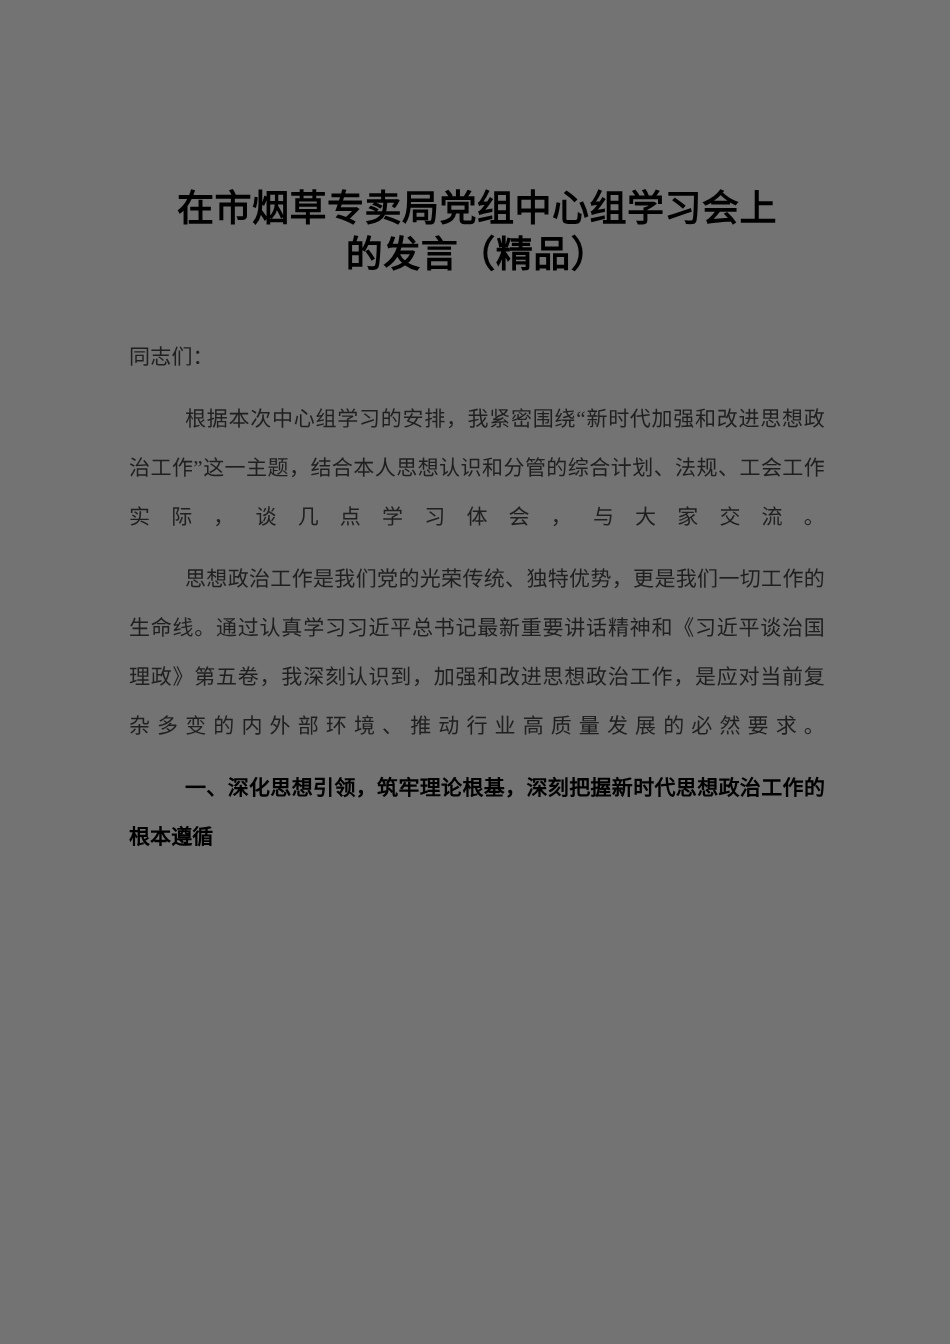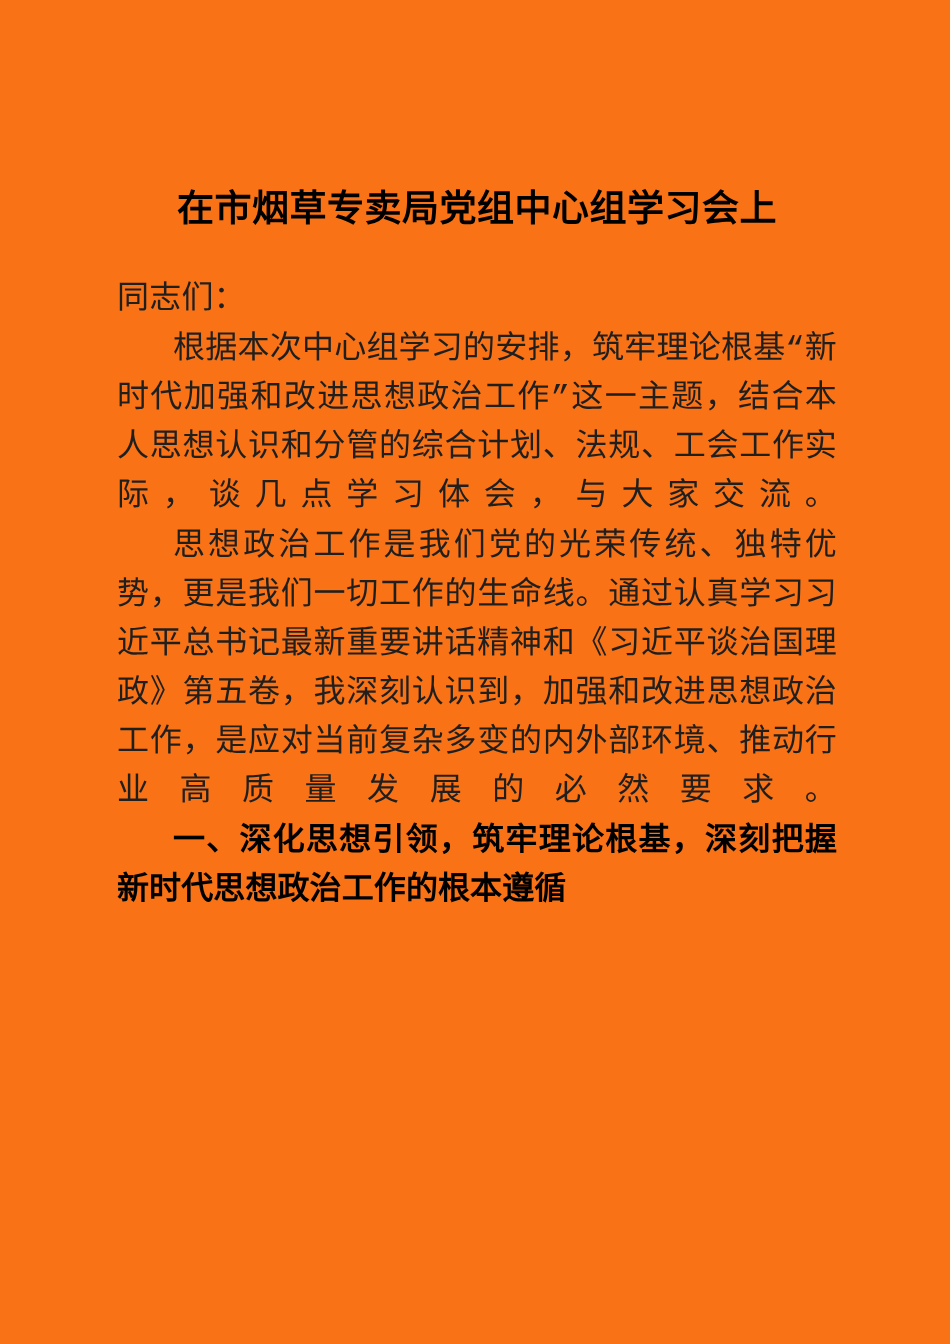--- a/index.html
+++ b/index.html
@@ -14,21 +14,21 @@
     overflow: hidden;
     font-family: "Liberation Serif", "DejaVu Serif", serif;
     color: #1a1a1a;
     -webkit-font-smoothing: antialiased;
   }
 
   .page {
     position: relative;
     width: 950px;
     height: 1344px;
-    background: #f97316;
+    background: #737373;
     box-sizing: border-box;
   }
 
   .content {
     position: absolute;
     left: 116px;
     top: 0;
     width: 722px;
   }
 
@@ -50,23 +50,23 @@
   }
 
   
   .body-block {
     margin: 0;
     padding: 0;
   }
   .spacer-after-title { height: 42px; }
 
   p.para {
-    margin: 1px;
-    font-family: Liberation Mono, monospace;
-    font-size: 32px;
+    margin: 13px;
+    font-family: Liberation Serif, serif;
+    font-size: 21px;
     line-height: 49px;
     text-align: justify;
     text-justify: inter-character;
     text-align-last: left;
     color: #1f1f1f;
     letter-spacing: 0.2px;
     word-break: break-all;
   }
   p.para.indent {
     text-indent: 56px;
@@ -87,29 +87,30 @@
   }
 </style>
 </head>
 <body>
 
 <div class="page">
   <div class="content">
 
     <h1 class="doc-title">
       <span class="title-line">在市烟草专卖局党组中心组学习会上</span>
+      <span class="title-line">的发言（精品）</span>
     </h1>
 
     <div class="spacer-after-title"></div>
 
     <div class="body-block">
 
       <p class="para salutation">同志们：</p>
 
-      <p class="para indent justify-all">根据本次中心组学习的安排，筑牢理论根基“新时代加强和改进思想政治工作”这一主题，结合本人思想认识和分管的综合计划、法规、工会工作实际，谈几点学习体会，与大家交流。</p>
+      <p class="para indent justify-all">根据本次中心组学习的安排，我紧密围绕“新时代加强和改进思想政治工作”这一主题，结合本人思想认识和分管的综合计划、法规、工会工作实际，谈几点学习体会，与大家交流。</p>
 
       <p class="para indent justify-all">思想政治工作是我们党的光荣传统、独特优势，更是我们一切工作的生命线。通过认真学习习近平总书记最新重要讲话精神和《习近平谈治国理政》第五卷，我深刻认识到，加强和改进思想政治工作，是应对当前复杂多变的内外部环境、推动行业高质量发展的必然要求。</p>
 
       <p class="para indent heading">一、深化思想引领，筑牢理论根基，深刻把握新时代思想政治工作的根本遵循</p>
 
 
     </div>
   </div>
 </div>
 

